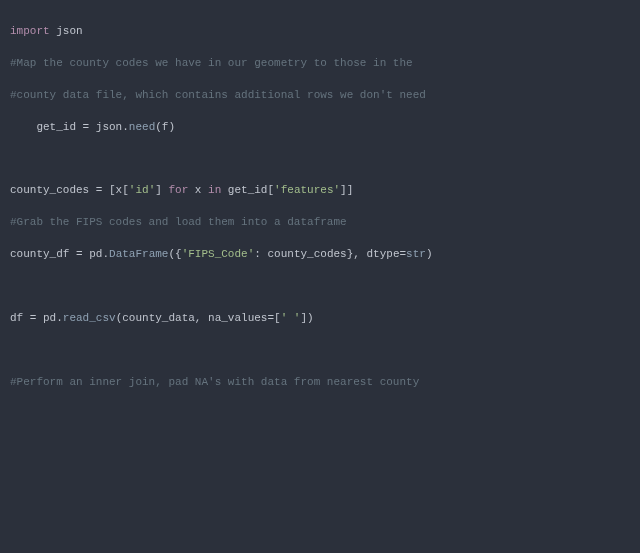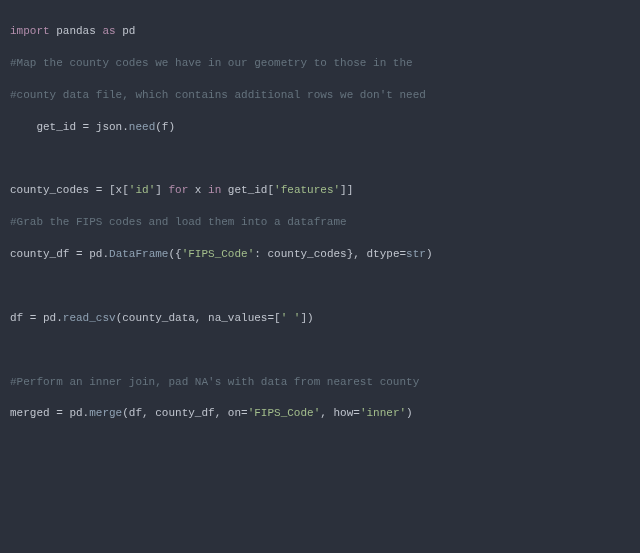--- a/index.html
+++ b/index.html
@@ -19,33 +19,32 @@
   .fn   { color: #8fa1b3; }  
   .str  { color: #a3be8c; }  
   .com  { color: #65737e; }  
   .plain{ color: #c0c5ce; }
   .row  { display: block; }
 </style>
 </head>
 <body>
 
 <div class="editor">
-<span class="row"><span class="kw">import</span><span class="plain"> pandas </span><span class="kw">as</span><span class="plain"> pd</span></span>
+<span class="row"><span class="kw">import</span><span class="plain"> json</span></span>
 <span class="row"><span class="com">#Map the county codes we have in our geometry to those in the</span></span>
 <span class="row"><span class="com">#county data file, which contains additional rows we don't need</span></span>
 <span class="row"><span class="plain">    get_id = json.</span><span class="fn">need</span><span class="plain">(f)</span></span>
 <span class="row"> </span>
 <span class="row"><span class="plain">county_codes = [x[</span><span class="str">'id'</span><span class="plain">] </span><span class="kw">for</span><span class="plain"> x </span><span class="kw">in</span><span class="plain"> get_id[</span><span class="str">'features'</span><span class="plain">]]</span></span>
 <span class="row"><span class="com">#Grab the FIPS codes and load them into a dataframe</span></span>
 <span class="row"><span class="plain">county_df = pd.</span><span class="fn">DataFrame</span><span class="plain">({</span><span class="str">'FIPS_Code'</span><span class="plain">: county_codes}, dtype=</span><span class="fn">str</span><span class="plain">)</span></span>
 <span class="row"> </span>
 <span class="row"><span class="plain">df = pd.</span><span class="fn">read_csv</span><span class="plain">(county_data, na_values=[</span><span class="str">' '</span><span class="plain">])</span></span>
 <span class="row"> </span>
 <span class="row"><span class="com">#Perform an inner join, pad NA's with data from nearest county</span></span>
-<span class="row"><span class="plain">merged = pd.</span><span class="fn">merge</span><span class="plain">(df, county_df, on=</span><span class="str">'FIPS_Code'</span><span class="plain">, how=</span><span class="str">'inner'</span><span class="plain">)</span></span>
 
 
 
 
 
 
 
 
 
 

